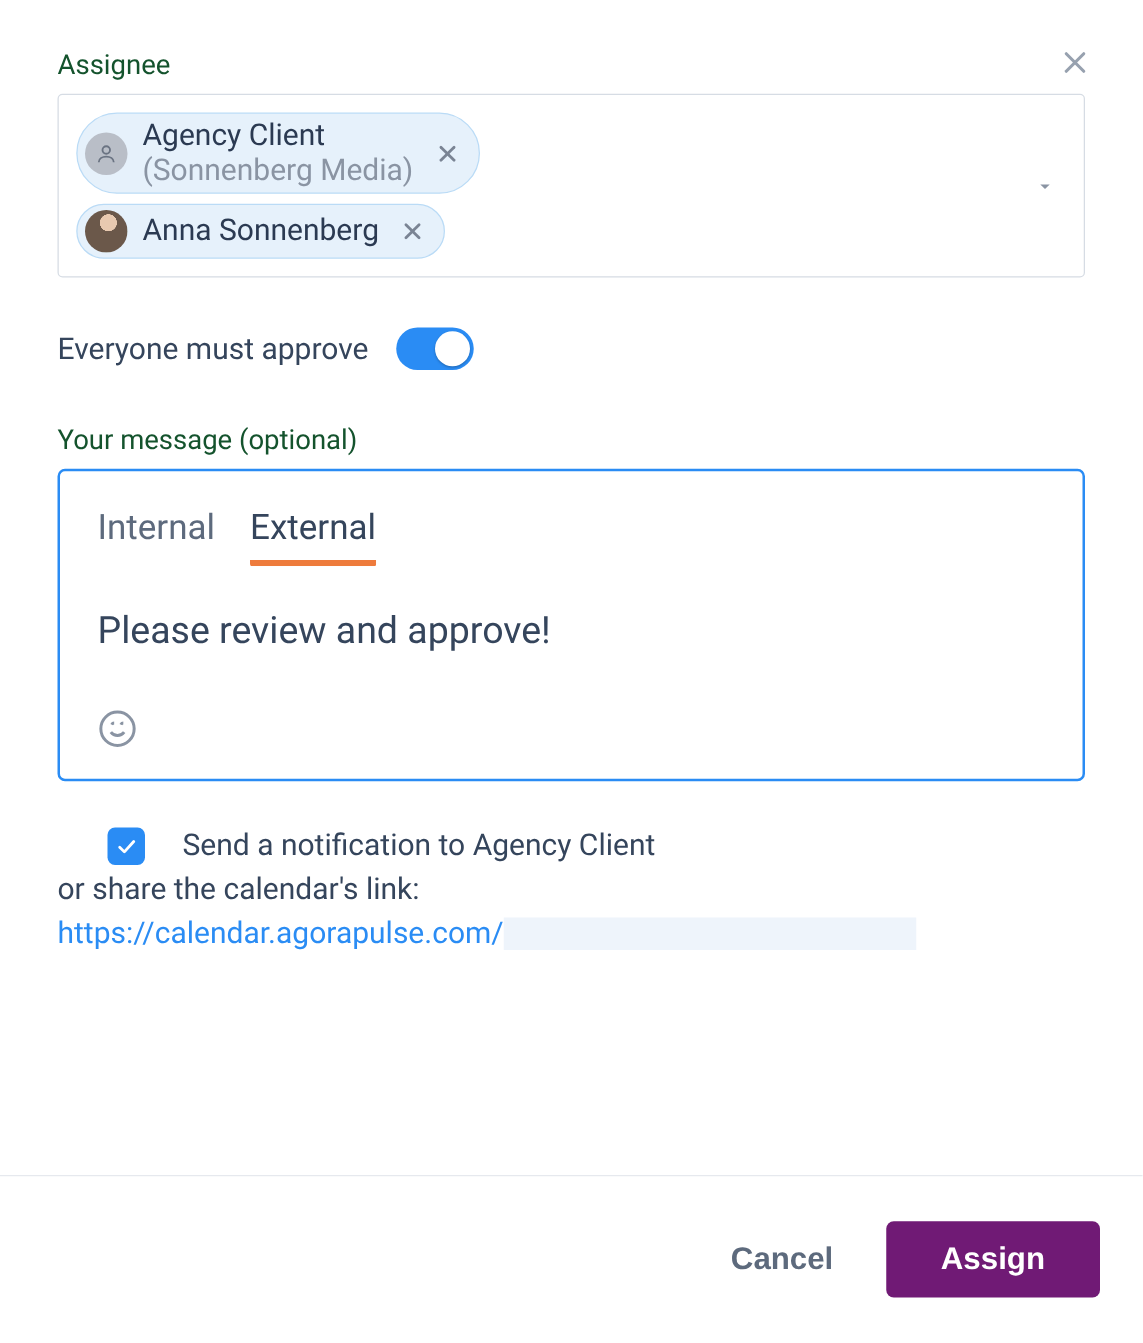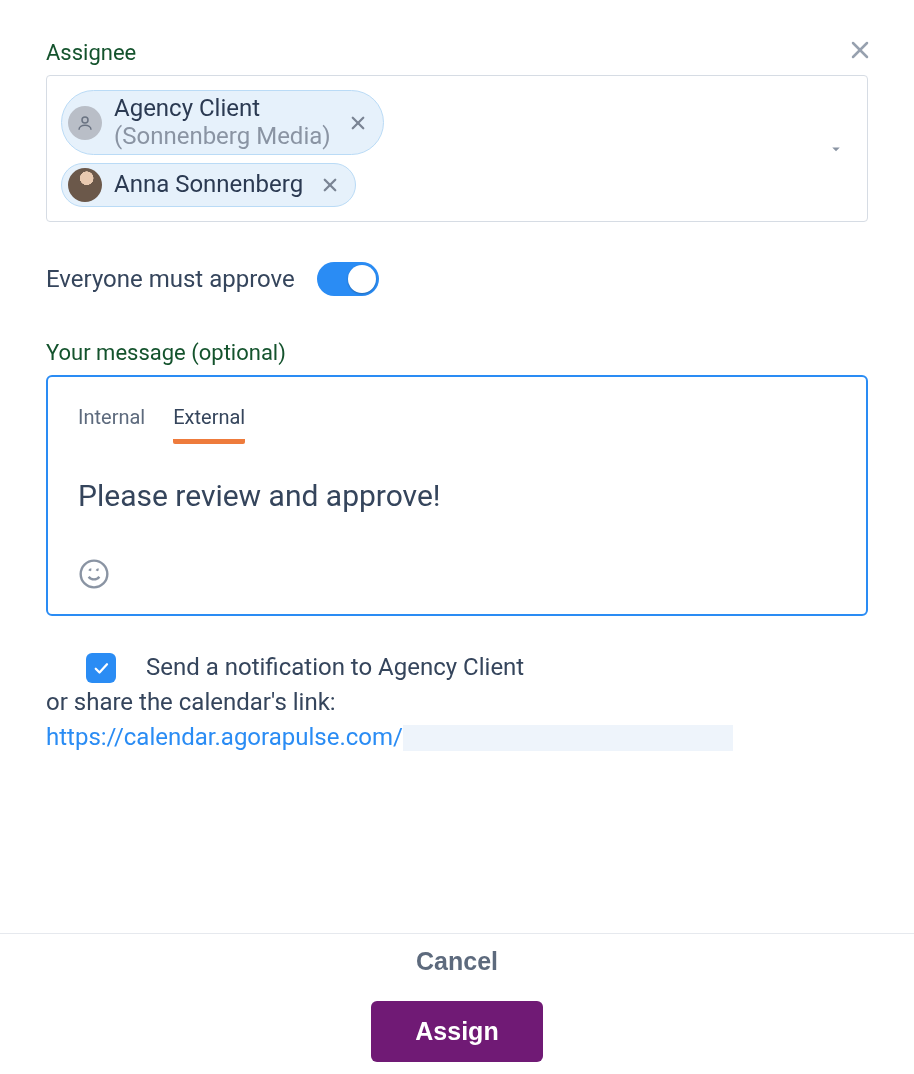--- a/index.html
+++ b/index.html
@@ -107,21 +107,21 @@
   }
 
   .message-box {
     border: 2px solid #2a8cf4;
     border-radius: 6px;
     padding: 28px 30px 20px 30px;
     margin-bottom: 34px;
   }
   .tabs { display:flex; gap: 28px; margin-bottom: 34px; }
   .tab {
-    font-size:20px; color:#5d6a7d; cursor:pointer;
+    font-size:28px; color:#5d6a7d; cursor:pointer;
     padding-bottom: 10px;
   }
   .tab.active {
     color:#35455c;
     border-bottom: 5px solid #ee7b3c;
     border-radius:2px;
   }
   .message-text {
     font-size:30px; color:#35455c;
     min-height: 60px;
@@ -144,24 +144,23 @@
     color:#2a8cf4; text-decoration:none;
   }
   .link-redact {
     display:inline-block; width:330px; height:26px;
     background:#eef4fb; vertical-align:middle;
   }
 
   .footer {
     position:absolute; left:0; right:0; bottom:0;
     border-top:1px solid #e6e9ee;
-    padding: 12px 34px;
-    display:flex; justify-content:flex-end; align-items:center; gap: 24px;
+    padding: 36px 34px;
+    display:flex; justify-content:flex-end; align-items:center; gap: 36px;
     background:#fff;
-    flex-direction:column;
   }
   .btn-cancel {
     font-size:25px; font-weight:600; color:#5d6a7d;
     background:none; border:none; cursor:pointer;
   }
   .btn-assign {
     font-size:25px; font-weight:600; color:#fff;
     background:#701a75; border:none; border-radius:6px;
     padding: 16px 44px; cursor:pointer;
   }

